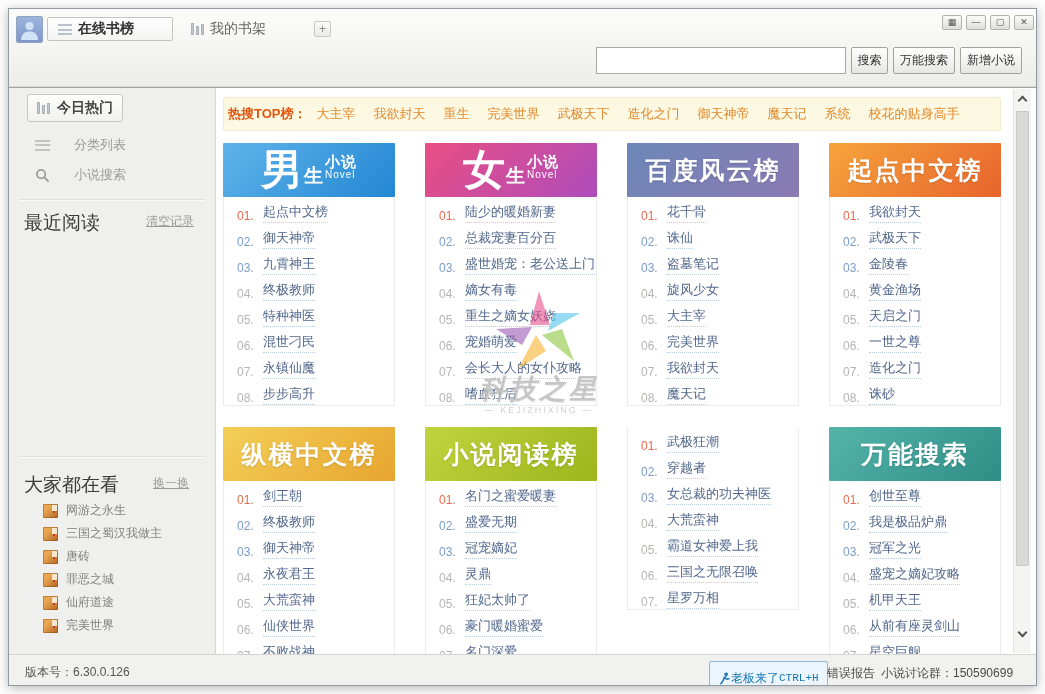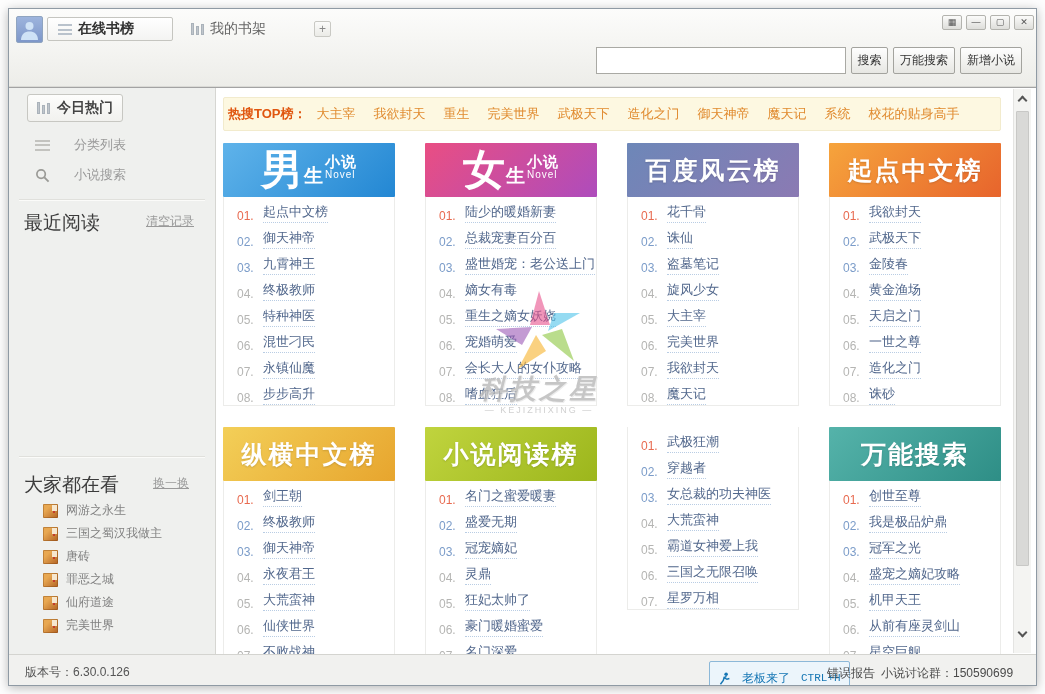--- a/index.html
+++ b/index.html
@@ -81,21 +81,21 @@
   .scroll { position:absolute; left:797px; top:1px; width:18px; height:564px; background:#f4f4f2; border-left:1px solid #e4e4e2; }
   .chev { position:absolute; left:5px; width:7px; height:7px; border-left:2px solid #555; border-top:2px solid #555; }
   .chev.up { top:8px; transform:rotate(45deg); }
   .chev.down { top:540px; transform:rotate(225deg); }
   .thumb { position:absolute; left:2px; top:22px; width:13px; height:455px; background:#d9d9d7; border:1px solid #c8c8c6; border-radius:1px; }
 
   
   .statusbar { position:absolute; left:0; top:645px; width:100%; height:33px; background:#f1f1ef; border-top:1px solid #d4d4d0; }
   .version { position:absolute; left:16px; top:9px; font-size:12px; color:#555; }
   .boss { position:absolute; left:700px; top:6px; height:21px; border:1px solid #8cb8d8; background:#ecf5fb; border-radius:2px;
-    display:flex; align-items:center; gap:11px; padding:16px 8px; font-size:12px; color:#1576b4; }
+    display:flex; align-items:center; gap:0; padding:16px 8px; font-size:12px; color:#1576b4; }
   .boss .hot { font-family:"Liberation Mono","DejaVu Sans Mono",monospace; font-size:11px; }
   .sb-link { position:absolute; top:10px; font-size:12px; color:#4a4a4a; }
 </style>
 </head>
 <body>
 
 <div class="window">
 
   <div class="titlebar">
     <div class="avatar">

